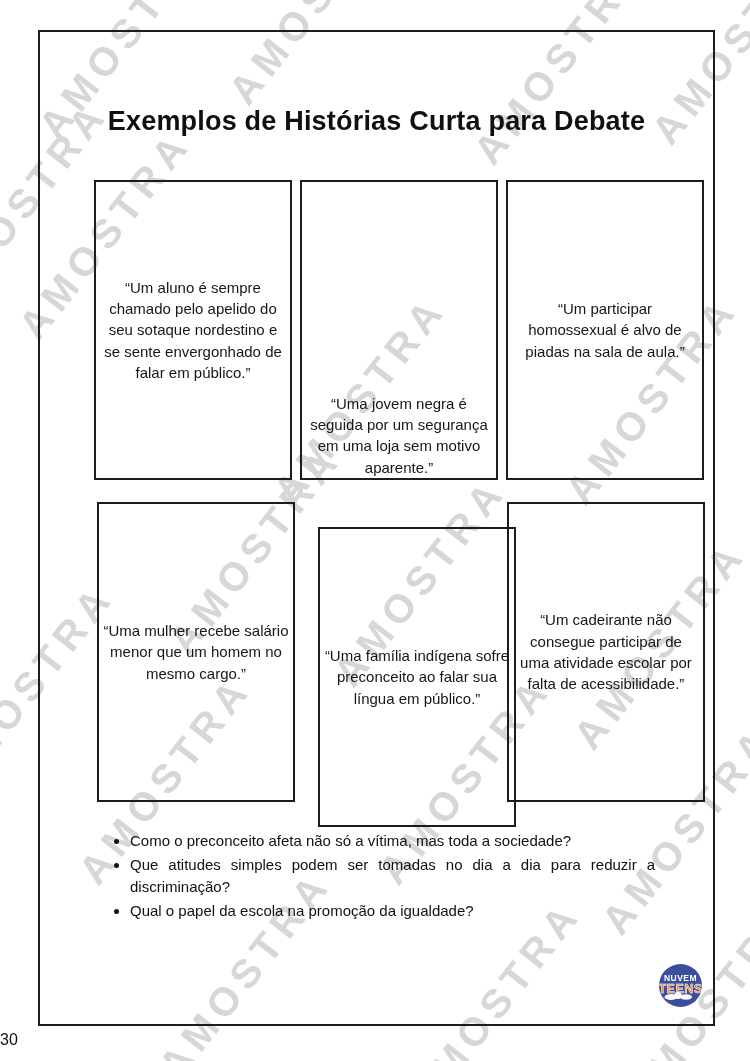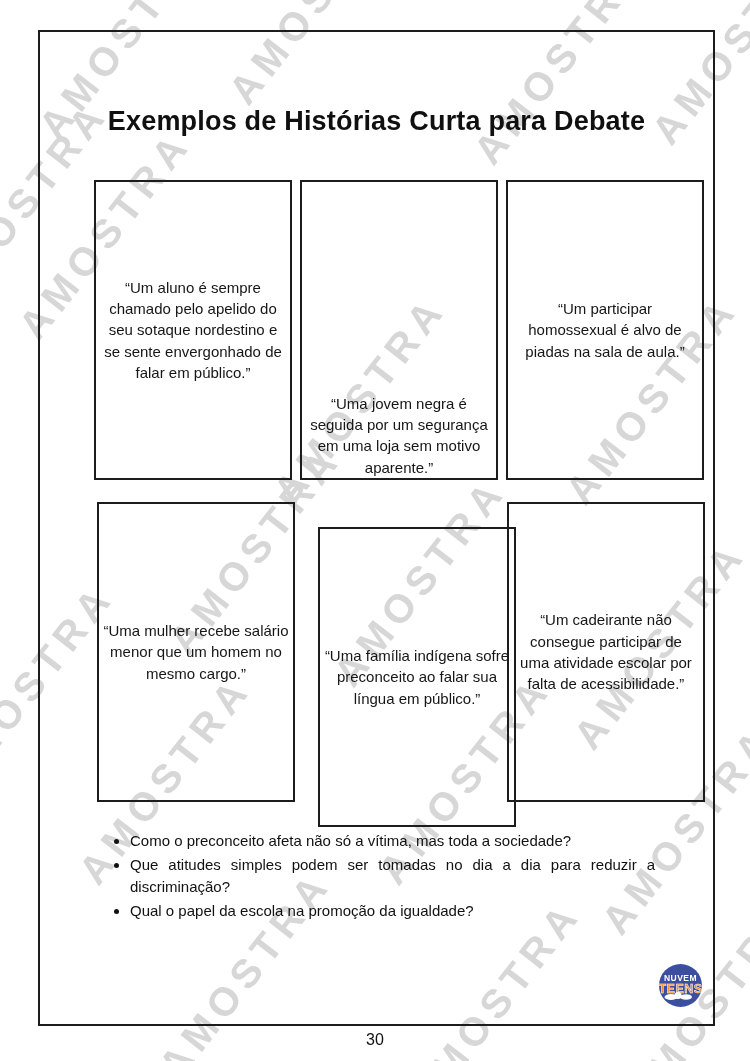--- a/index.html
+++ b/index.html
@@ -79,21 +79,21 @@
   }
   .reflection li{
     font-size:15px;line-height:1.5;margin-bottom:1px;color:#111;
   }
   .reflection li.justify{text-align:justify;}
 
   
   .logo{position:absolute;left:658px;top:963px;width:45px;height:45px;z-index:2;}
   .page-number{
     position:absolute;top:1031px;left:0;width:100%;
-    text-align:center;font-size:16px;color:#111;z-index:1;
+    text-align:left;font-size:16px;color:#111;z-index:1;
   }
 </style>
 </head>
 <body>
 
 <div class="watermark-layer">
   <span class="wm">AMOSTRA</span>
   <span class="wm">AMOSTRA</span>
   <span class="wm">AMOSTRA</span>
   <span class="wm">AMOSTRA</span>

